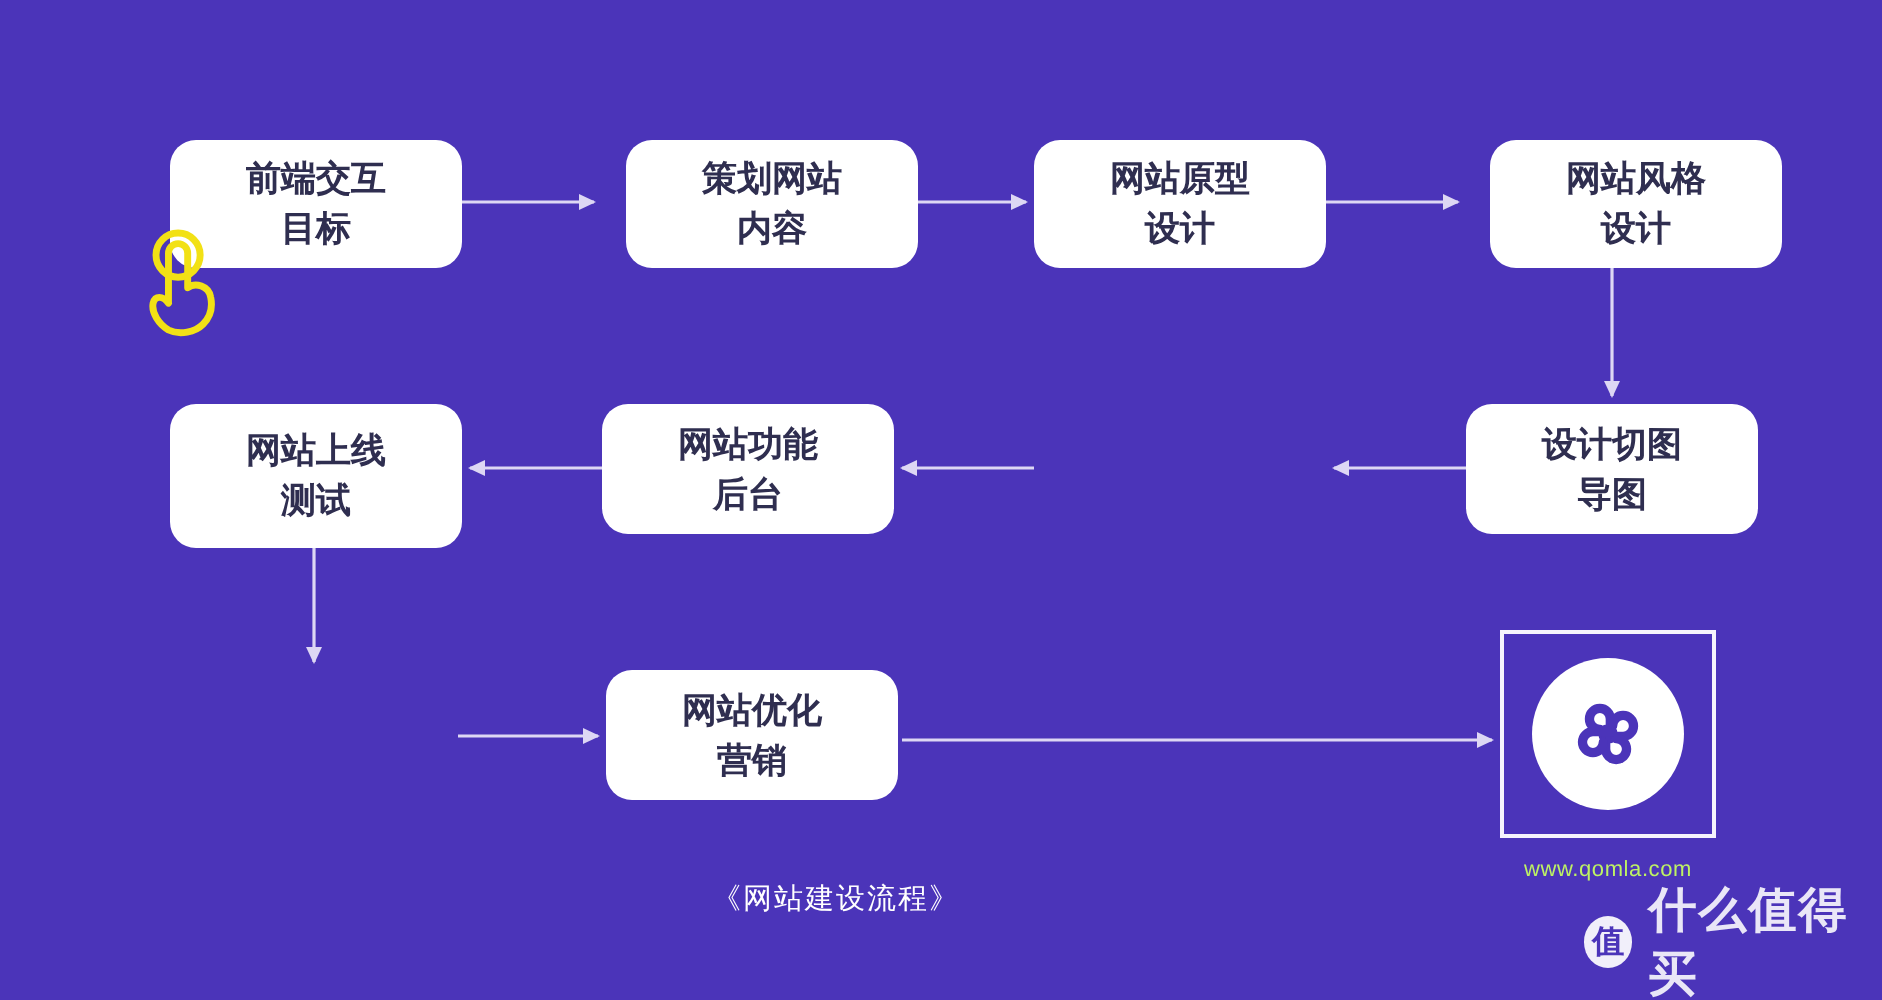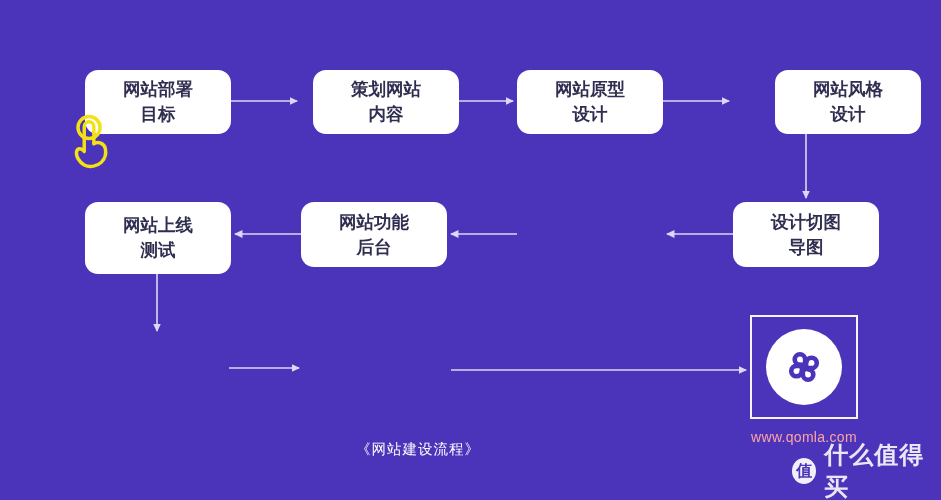--- a/index.html
+++ b/index.html
@@ -19,21 +19,21 @@
     position:absolute;left:750px;top:315px;width:108px;height:104px;
     border:2px solid rgba(255,255,255,0.95);box-sizing:border-box;
     display:flex;align-items:center;justify-content:center;
   }
   .logo-circle{
     width:76px;height:76px;border-radius:50%;background:#FFFFFF;
     display:flex;align-items:center;justify-content:center;
   }
   .logo-url{
     position:absolute;left:750px;top:429px;width:108px;text-align:center;
-    color:#fca5a5;font-size:14px;letter-spacing:0.3px;
+    color:#bef264;font-size:11px;letter-spacing:0.3px;
   }
   .caption{
     position:absolute;left:356px;top:440px;width:220px;
     color:#FFFFFF;font-size:14.5px;letter-spacing:1px;
   }
   .hand-icon{position:absolute;left:66px;top:110px;}
   .watermark{
     position:absolute;left:792px;top:455px;height:32px;
     display:flex;align-items:center;gap:8px;
   }
@@ -65,49 +65,53 @@
       <line x1="733" y1="234" x2="667" y2="234" marker-end="url(#arr)"></line>
       <line x1="517" y1="234" x2="451" y2="234" marker-end="url(#arr)"></line>
       <line x1="301" y1="234" x2="235" y2="234" marker-end="url(#arr)"></line>
       <line x1="157" y1="267" x2="157" y2="331" marker-end="url(#arr)"></line>
       <line x1="229" y1="368" x2="299" y2="368" marker-end="url(#arr)"></line>
       <line x1="451" y1="370" x2="746" y2="370" marker-end="url(#arr)"></line>
     </g>
   </svg>
 
   <div class="node" style="left:85px;top:70px">
-    <span>网站部署</span>
+    <span>前端交互</span>
     <span>目标</span>
   </div>
   <div class="node" style="left:313px;top:70px">
     <span>策划网站</span>
     <span>内容</span>
   </div>
   <div class="node" style="left:517px;top:70px">
     <span>网站原型</span>
     <span>设计</span>
   </div>
-  <div class="node" style="left:775px;top:70px">
+  <div class="node" style="left:745px;top:70px">
     <span>网站风格</span>
     <span>设计</span>
   </div>
 
   <div class="node" style="left:85px;top:202px;height:72px">
     <span>网站上线</span>
     <span>测试</span>
   </div>
   <div class="node" style="left:301px;top:202px;height:65px">
     <span>网站功能</span>
     <span>后台</span>
   </div>
   <div class="node" style="left:733px;top:202px;height:65px">
     <span>设计切图</span>
     <span>导图</span>
   </div>
 
+  <div class="node" style="left:303px;top:335px;height:65px">
+    <span>网站优化</span>
+    <span>营销</span>
+  </div>
 
   <div class="logo-box">
     <div class="logo-circle">
       <svg width="58" height="58" viewBox="0 0 100 100">
         <g fill="none" stroke="#4B34B9" stroke-width="8" stroke-linecap="round">
           <path d="M52,54 L52,37 A9,9 0 1 0 43,46" transform="rotate(0 50 50)"></path>
           <path d="M52,54 L52,37 A9,9 0 1 0 43,46" transform="rotate(90 50 50)"></path>
           <path d="M52,54 L52,37 A9,9 0 1 0 43,46" transform="rotate(180 50 50)"></path>
           <path d="M52,54 L52,37 A9,9 0 1 0 43,46" transform="rotate(270 50 50)"></path>
         </g>

